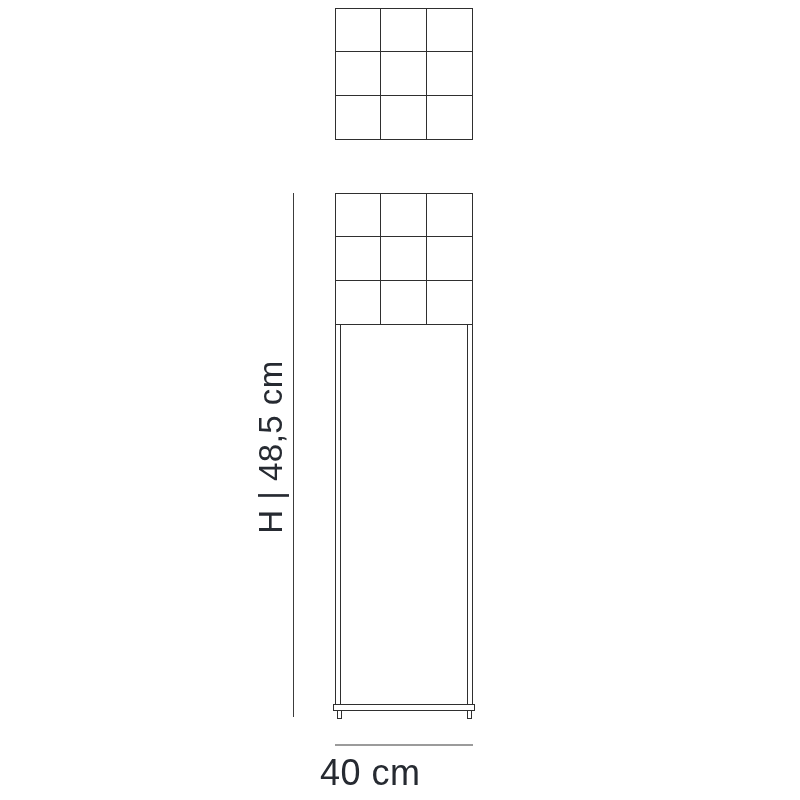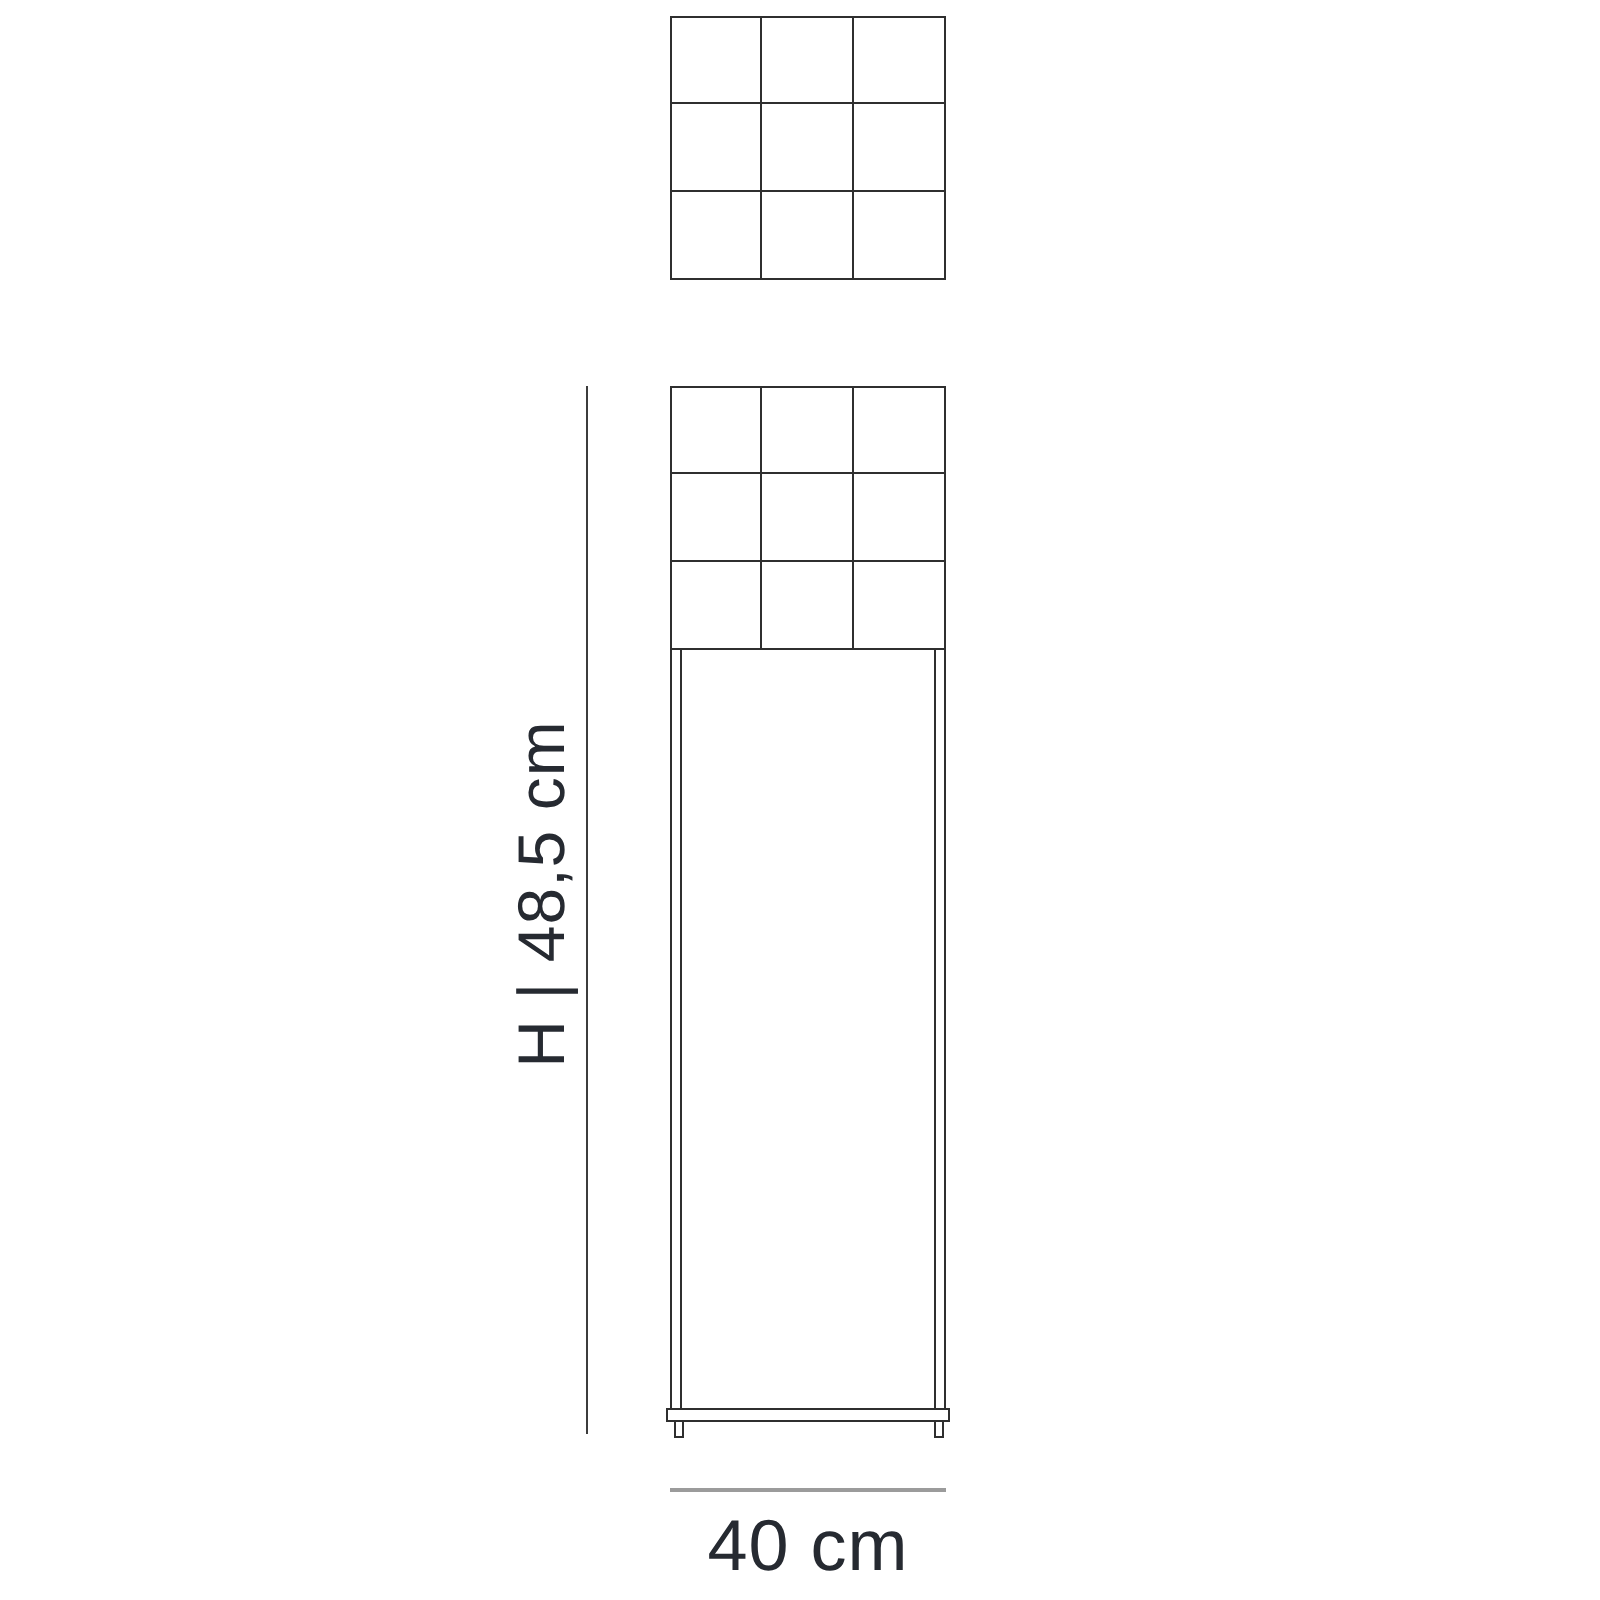--- a/index.html
+++ b/index.html
@@ -92,21 +92,20 @@
   .hdim-line {
     position: absolute;
     left: 335px; top: 744px;
     width: 138px; height: 2.2px;
     background: var(--dim-line-gray);
   }
   .hdim-label {
     position: absolute;
     left: 320px; top: 752px;
     width: 168px;
-    text-align: center;
     font-size: 36px;
     font-weight: 300;
     letter-spacing: 0.5px;
     color: var(--text);
   }
 </style>
 </head>
 <body>
 
 <div class="canvas">

